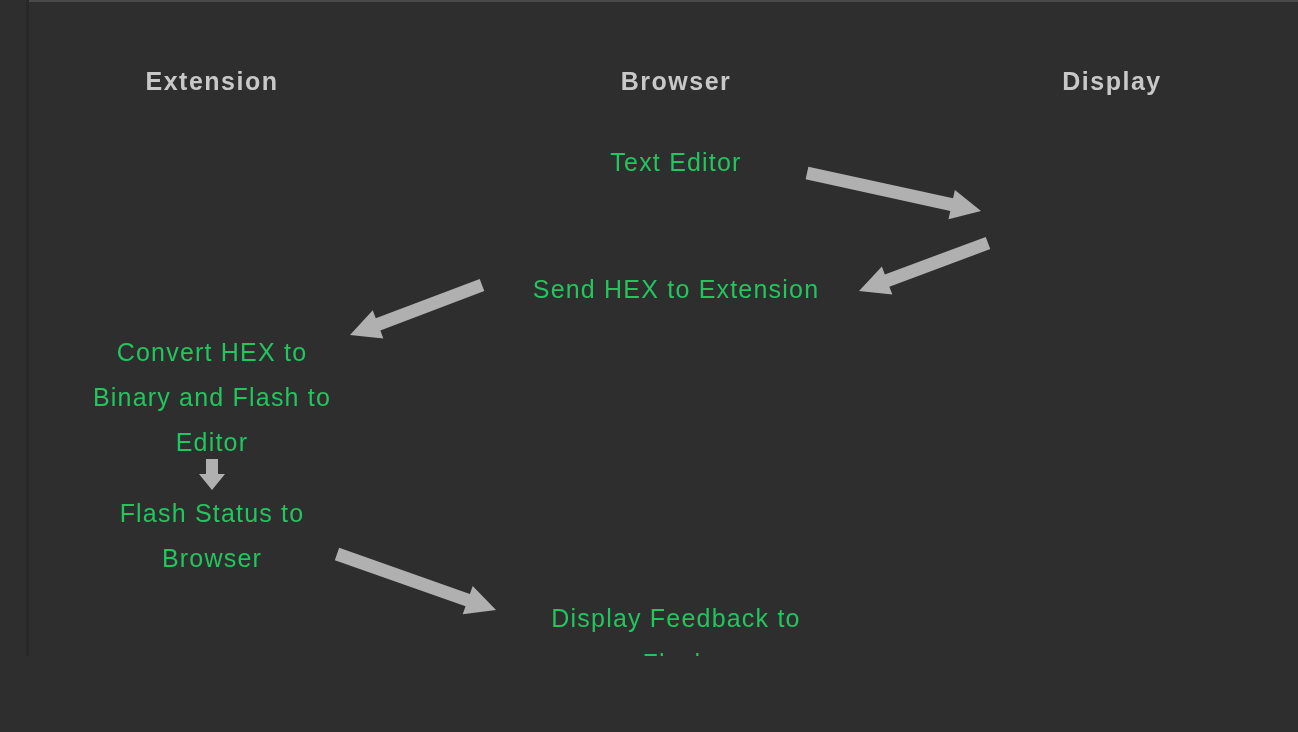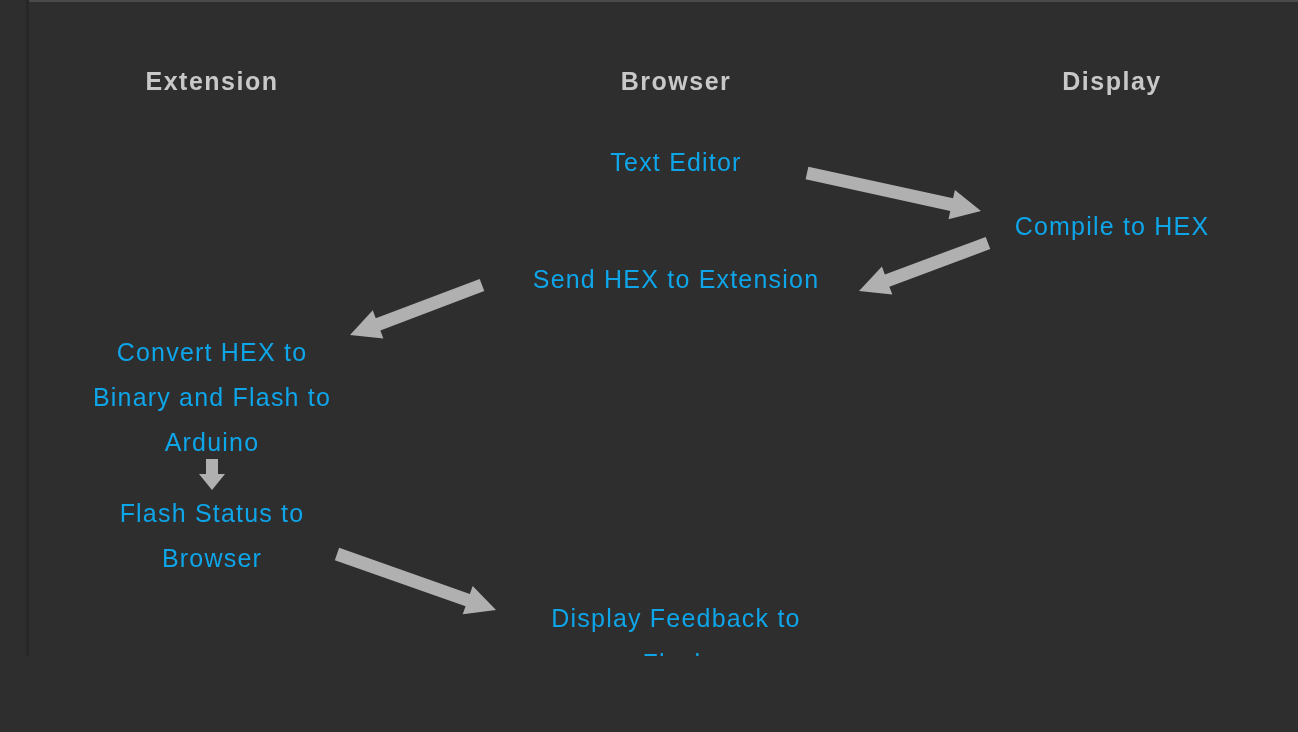--- a/index.html
+++ b/index.html
@@ -34,21 +34,21 @@
     color: #c8c8c8;
     font-weight: bold;
     font-size: 25px;
     letter-spacing: 1.5px;
     white-space: nowrap;
     transform: translateX(-50%);
     text-align: center;
   }
   .node-text {
     position: absolute;
-    color: #0ea5e9;
+    color: #22c55e;
     font-weight: normal;
     font-size: 25px;
     line-height: 45px;
     letter-spacing: 1.2px;
     white-space: pre;
     transform: translateX(-50%);
     text-align: center;
   }
   #arrow-layer {
     position: absolute;
@@ -65,27 +65,26 @@
 
   <div id="top-hairline"></div>
   <div id="left-hairline"></div>
 
   <div class="col-header" style="left:186px; top:67px;">Extension</div>
   <div class="col-header" style="left:650px; top:67px;">Browser</div>
   <div class="col-header" style="left:1086px; top:67px;">Display</div>
 
   <div class="node-text" style="left:650px; top:140px;">Text Editor</div>
 
-  <div class="node-text" style="left:1086px; top:204px;">Compile to HEX</div>
 
-  <div class="node-text" style="left:650px; top:257px;">Send HEX to Extension</div>
+  <div class="node-text" style="left:650px; top:267px;">Send HEX to Extension</div>
 
   <div class="node-text" style="left:186px; top:330px;">Convert HEX to
 Binary and Flash to
-Arduino</div>
+Editor</div>
 
   <div class="node-text" style="left:186px; top:491px;">Flash Status to
 Browser</div>
 
   <div class="node-text" style="left:650px; top:596px;">Display Feedback to
 Flash</div>
 
   <svg id="arrow-layer" viewBox="0 0 1298 732" width="1298" height="732">
     <g id="arrow-group">
         <polygon points="779.61,179.35 924.30,210.95 922.49,219.25 955.00,211.00 928.89,189.94 927.08,198.25 782.39,166.65" fill="#b0b0b0"></polygon>

